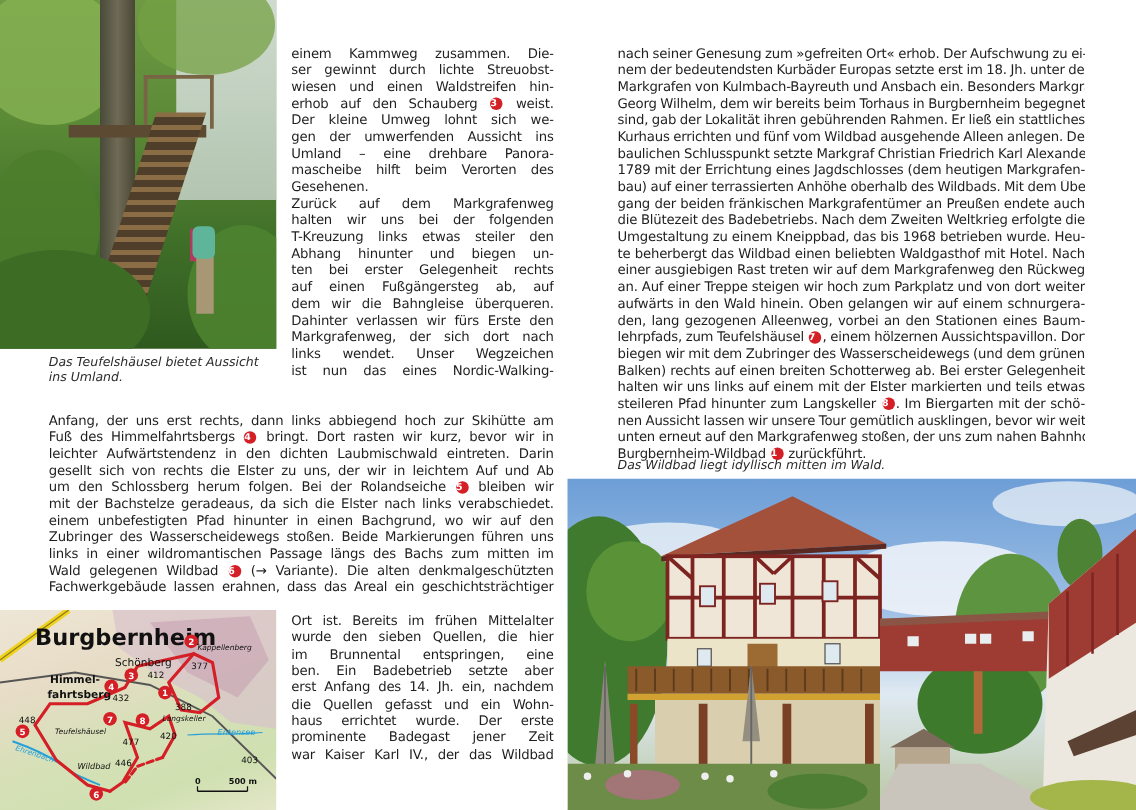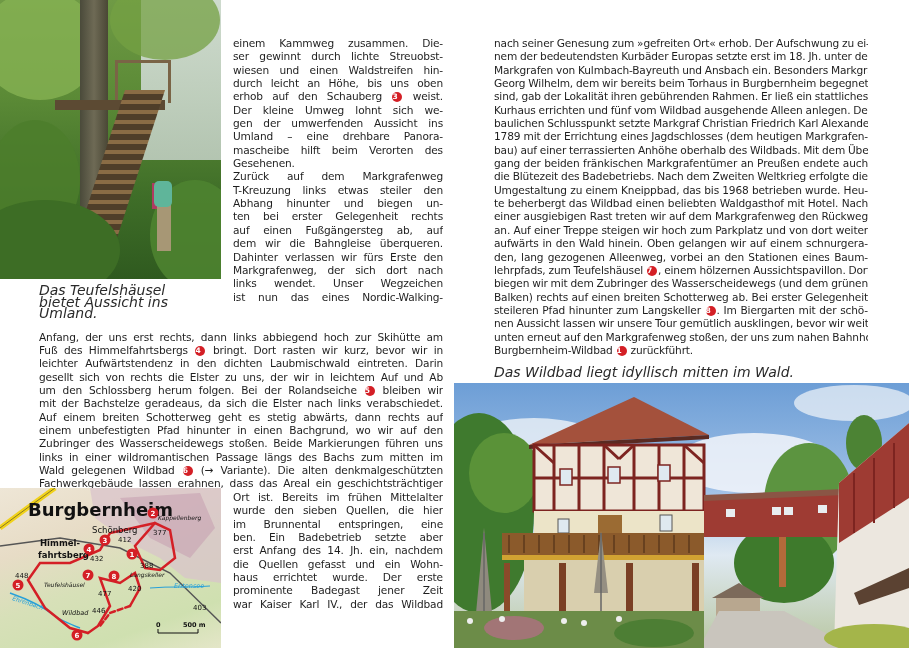--- a/index.html
+++ b/index.html
@@ -8,21 +8,21 @@
   .page { position:absolute; top:0; height:648px; }
   .p-left { left:0; width:454px; }
   .p-right { left:454px; width:455px; }
 
   .txt { font-size:10.6px; line-height:13.35px; text-align:justify; letter-spacing:-0.15px; word-spacing:-0.3px; }
   .txt b { font-weight:normal; }
   .line { display:block; white-space:nowrap; text-align:justify; text-align-last:justify; height:13.35px; overflow:hidden; }
   .line.last { text-align-last:left; }
   .badge { display:inline-block; width:10px; height:10px; border-radius:50%; background:#d41f26; color:#fff;
            font-size:7.5px; font-weight:bold; line-height:10px; text-align:center; vertical-align:1px; margin:0 1px; letter-spacing:0; }
-  .caption { font-style:italic; font-size:14px; line-height:11.5px; color:#2a2a2a; }
+  .caption { font-style:italic; font-size:10px; line-height:11.5px; color:#2a2a2a; }
 
   
   .photo1 { position:absolute; left:0; top:0; width:221px; height:279px; overflow:hidden;
             background:linear-gradient(180deg,#6f9a45 0%,#5b8a36 35%,#3f6e28 70%,#2f5a1f 100%); }
   .photo1 .sky { position:absolute; right:0; top:0; width:80px; height:160px; background:linear-gradient(180deg,#dfe6e6,#c6d2c8); opacity:.85; }
   .photo1 .leaf { position:absolute; border-radius:50%; }
   .photo1 .trunk { position:absolute; left:80px; top:0; width:28px; height:230px; background:linear-gradient(90deg,#4a4a3a,#6e6a55,#4a4735); }
   .photo1 .deck { position:absolute; left:55px; top:100px; width:110px; height:10px; background:#5c4a33; }
   .photo1 .rail { position:absolute; left:115px; top:60px; width:50px; height:40px; border:3px solid #7a6446; border-bottom:none; }
   .photo1 .stair { position:absolute; left:95px; top:90px; width:40px; height:185px; transform:skewX(-18deg);
@@ -63,49 +63,48 @@
         <div class="legs"></div>
         <div class="pack"></div>
     </div>
   </div>
   <div class="caption" style="position:absolute;left:39px;top:285px;width:170px;">Das Teufelshäusel bietet Aussicht ins Umland.</div>
 
   <div class="txt" style="position:absolute;left:233px;top:37px;width:210px;">
     <span class="line">einem Kammweg zusammen. Die-</span>
     <span class="line">ser gewinnt durch lichte Streuobst-</span>
     <span class="line">wiesen und einen Waldstreifen hin-</span>
-    <span class="line">durch leicht an Höhe, bis uns oben</span>
     <span class="line">
       <span>erhob auf den </span><b>Schauberg</b>&nbsp;<span class="badge">3</span><span> weist.</span>
     </span>
     <span class="line">Der kleine Umweg lohnt sich we-</span>
     <span class="line">gen der umwerfenden Aussicht ins</span>
     <span class="line">Umland – eine drehbare Panora-</span>
     <span class="line">mascheibe hilft beim Verorten des</span>
     <span class="line last">Gesehenen.</span>
     <span class="line">Zurück auf dem Markgrafenweg</span>
+    <span class="line">halten wir uns bei der folgenden</span>
     <span class="line">T-Kreuzung links etwas steiler den</span>
     <span class="line">Abhang hinunter und biegen un-</span>
     <span class="line">ten bei erster Gelegenheit rechts</span>
     <span class="line">auf einen Fußgängersteg ab, auf</span>
     <span class="line">dem wir die Bahngleise überqueren.</span>
     <span class="line">Dahinter verlassen wir fürs Erste den</span>
     <span class="line">Markgrafenweg, der sich dort nach</span>
     <span class="line">links wendet. Unser Wegzeichen</span>
     <span class="line">ist nun das eines Nordic-Walking-</span>
   </div>
 
   <div class="txt" style="position:absolute;left:39px;top:330.7px;width:404px;">
     <span class="line"><span>Anfang, der uns erst rechts, dann links abbiegend hoch zur Skihütte am</span></span>
     <span class="line"><span>Fuß des </span><b>Himmelfahrtsbergs</b>&nbsp;<span class="badge">4</span><span> bringt. Dort rasten wir kurz, bevor wir in</span></span>
     <span class="line"><span>leichter Aufwärtstendenz in den dichten Laubmischwald eintreten. Darin</span></span>
     <span class="line"><span>gesellt sich von rechts die Elster zu uns, der wir in leichtem Auf und Ab</span></span>
     <span class="line"><span>um den Schlossberg herum folgen. Bei der </span><b>Rolandseiche</b>&nbsp;<span class="badge">5</span><span> bleiben wir</span></span>
     <span class="line"><span>mit der Bachstelze geradeaus, da sich die Elster nach links verabschiedet.</span></span>
-    <span class="line"><span>Auf einem breiten Schotterweg geht es stetig abwärts, dann rechts auf</span></span>
     <span class="line"><span>einem unbefestigten Pfad hinunter in einen Bachgrund, wo wir auf den</span></span>
     <span class="line"><span>Zubringer des Wasserscheidewegs stoßen. Beide Markierungen führen uns</span></span>
     <span class="line"><span>links in einer wildromantischen Passage längs des Bachs zum mitten im</span></span>
     <span class="line"><span>Wald gelegenen </span><b>Wildbad</b>&nbsp;<span class="badge">6</span><span> (→ Variante). Die alten denkmalgeschützten</span></span>
     <span class="line"><span>Fachwerkgebäude lassen erahnen, dass das Areal ein geschichtsträchtiger</span></span>
   </div>
 
   <div class="txt" style="position:absolute;left:233px;top:490.9px;width:210px;">
     <span class="line">Ort ist. Bereits im frühen Mittelalter</span>
     <span class="line">wurde den sieben Quellen, die hier</span>
@@ -207,20 +206,21 @@
     <span class="line"><span>die Blütezeit des Badebetriebs. Nach dem Zweiten Weltkrieg erfolgte die</span></span>
     <span class="line"><span>Umgestaltung zu einem Kneippbad, das bis 1968 betrieben wurde. Heu-</span></span>
     <span class="line"><span>te beherbergt das Wildbad einen beliebten Waldgasthof mit Hotel. Nach</span></span>
     <span class="line"><span>einer ausgiebigen Rast treten wir auf dem Markgrafenweg den Rückweg</span></span>
     <span class="line"><span>an. Auf einer Treppe steigen wir hoch zum Parkplatz und von dort weiter</span></span>
     <span class="line"><span>aufwärts in den Wald hinein. Oben gelangen wir auf einem schnurgera-</span></span>
     <span class="line"><span>den, lang gezogenen Alleenweg, vorbei an den Stationen eines Baum-</span></span>
     <span class="line"><span>lehrpfads, zum </span><b>Teufelshäusel</b>&nbsp;<span class="badge">7</span><span>, einem hölzernen Aussichtspavillon. Dort</span></span>
     <span class="line"><span>biegen wir mit dem Zubringer des Wasserscheidewegs (und dem grünen</span></span>
     <span class="line"><span>Balken) rechts auf einen breiten Schotterweg ab. Bei erster Gelegenheit</span></span>
+    <span class="line"><span>halten wir uns links auf einem mit der Elster markierten und teils etwas</span></span>
     <span class="line"><span>steileren Pfad hinunter zum </span><b>Langskeller</b>&nbsp;<span class="badge">8</span><span>. Im Biergarten mit der schö-</span></span>
     <span class="line"><span>nen Aussicht lassen wir unsere Tour gemütlich ausklingen, bevor wir weiter</span></span>
     <span class="line"><span>unten erneut auf den Markgrafenweg stoßen, der uns zum nahen Bahnhof</span></span>
     <span class="line last"><b>Burgbernheim-Wildbad</b>&nbsp;<span class="badge">1</span><span> zurückführt.</span></span>
   </div>
 
   <div class="caption" style="position:absolute;left:40px;top:367px;width:374px;">Das Wildbad liegt idyllisch mitten im Wald.</div>
 
   <div class="photo2" style="left:0;" title="Half-timbered Wildbad building with beer garden, umbrellas and a covered bridge">
     <svg width="455" height="265" viewBox="0 0 455 265">

